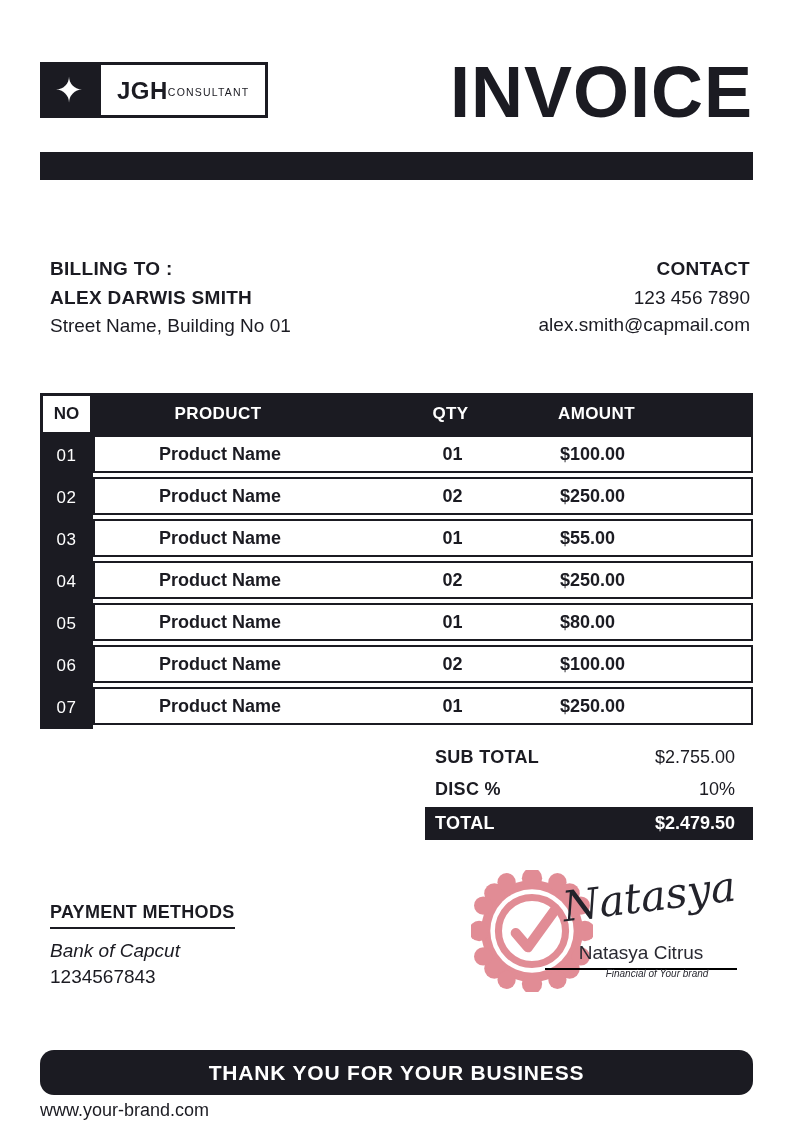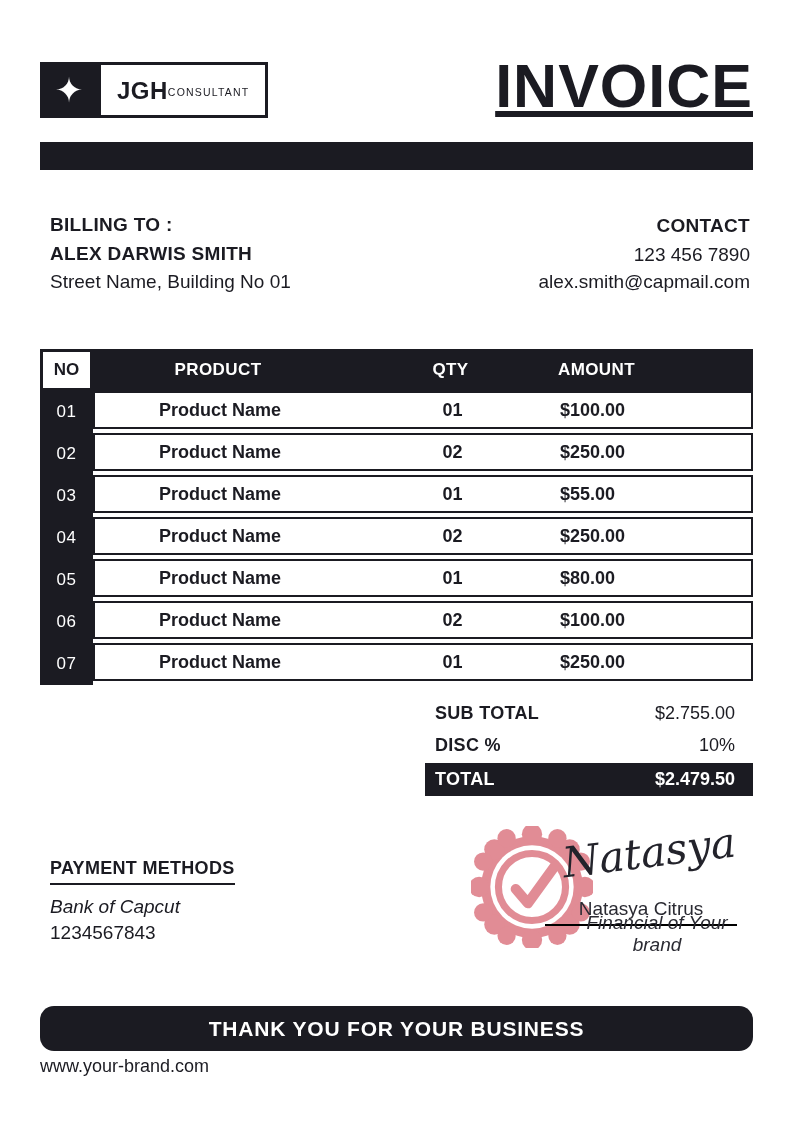--- a/index.html
+++ b/index.html
@@ -30,30 +30,29 @@
     font-size:34px;line-height:1;
   }
   .logo-box{
     border:3px solid var(--ink);background:#fff;
     padding:5px 16px 4px 16px;
     display:flex;align-items:center;justify-content:center;
   }
   .logo-name{font-size:24px;font-weight:800;letter-spacing:.5px;line-height:1;}
   .logo-sub{font-size:10.5px;font-weight:400;letter-spacing:1.2px;margin-top:2px;}
   .doc-title{
-    font-size:61px;font-weight:800;letter-spacing:1px;line-height:1;
+    font-size:72px;font-weight:800;letter-spacing:1px;line-height:1;
     margin-top:-6px;
-    text-decoration:underline;
   }
   .top-bar{height:28px;background:var(--ink);margin-top:24px;}
 
   
   .info-row{
-    margin-top:44px;
-    display:flex;align-items:center;
+    margin-top:78px;
+    display:flex;align-items:flex-start;
   }
   .billing{flex:1;padding-left:10px;}
   .billing-heading{font-size:19px;font-weight:800;letter-spacing:.3px;}
   .billing-name{font-size:19px;font-weight:700;margin-top:7px;letter-spacing:.3px;}
   .billing-address{font-size:19px;font-weight:400;margin-top:6px;}
   .info-divider{width:2px;background:var(--ink);margin:2px 0;}
   .contact{flex:1;text-align:right;padding-right:3px;}
   .contact-heading{font-size:19px;font-weight:800;letter-spacing:.3px;}
   .contact-phone{font-size:19px;margin-top:7px;}
   .contact-email{font-size:19px;margin-top:5px;}
@@ -109,22 +108,22 @@
     font-family:"DejaVu Serif","Liberation Serif",serif;
     font-style:italic;font-size:42px;color:#23232b;
     transform:rotate(-7deg);white-space:nowrap;pointer-events:none;
   }
   .sig-name{
     position:absolute;left:72px;top:74px;width:192px;text-align:center;
     font-size:19px;color:#2a2a32;
     border-bottom:2px solid #000000;padding-bottom:4px;
   }
   .sig-title{
-    position:absolute;left:88px;top:88px;width:192px;text-align:center;
-    font-size:19px;font-style:italic;color:#2a2a32;
+    position:absolute;left:88px;top:100px;width:192px;text-align:center;
+    font-size:10px;font-style:italic;color:#2a2a32;
   }
 
   
   .footer-bar{
     margin-top:50px;height:45px;background:var(--ink);
     display:flex;align-items:center;justify-content:center;border-radius:14px;
   }
   .footer-msg{color:#fff;font-size:21px;font-weight:800;letter-spacing:.8px;}
   .website{text-align:left;font-size:18px;margin-top:5px;}
 </style>

